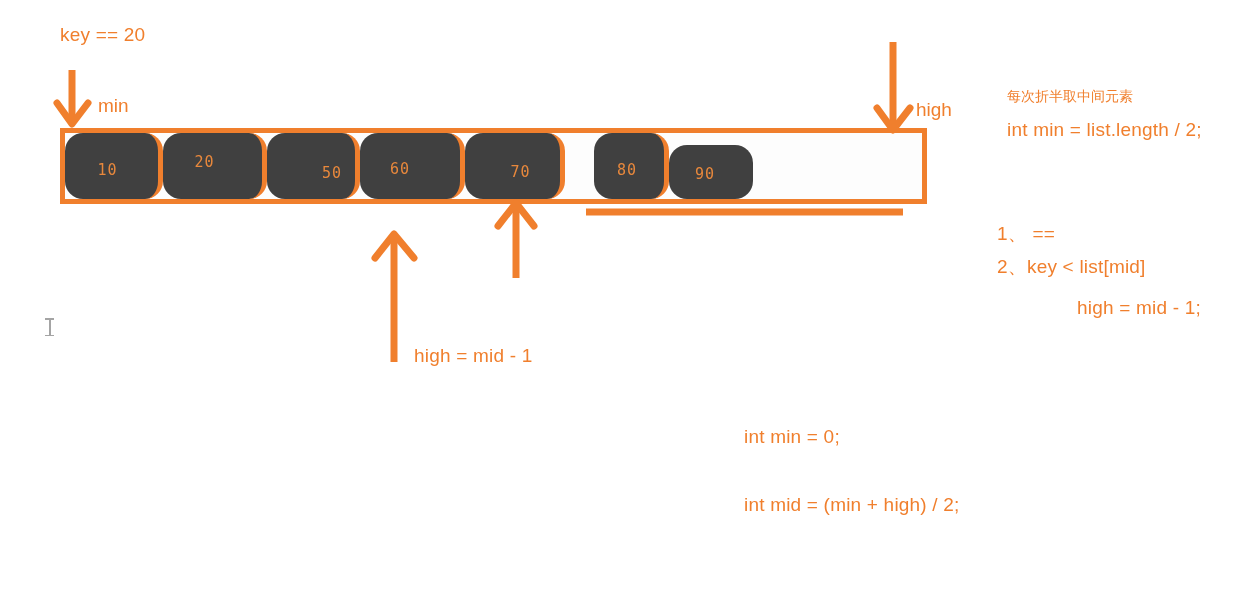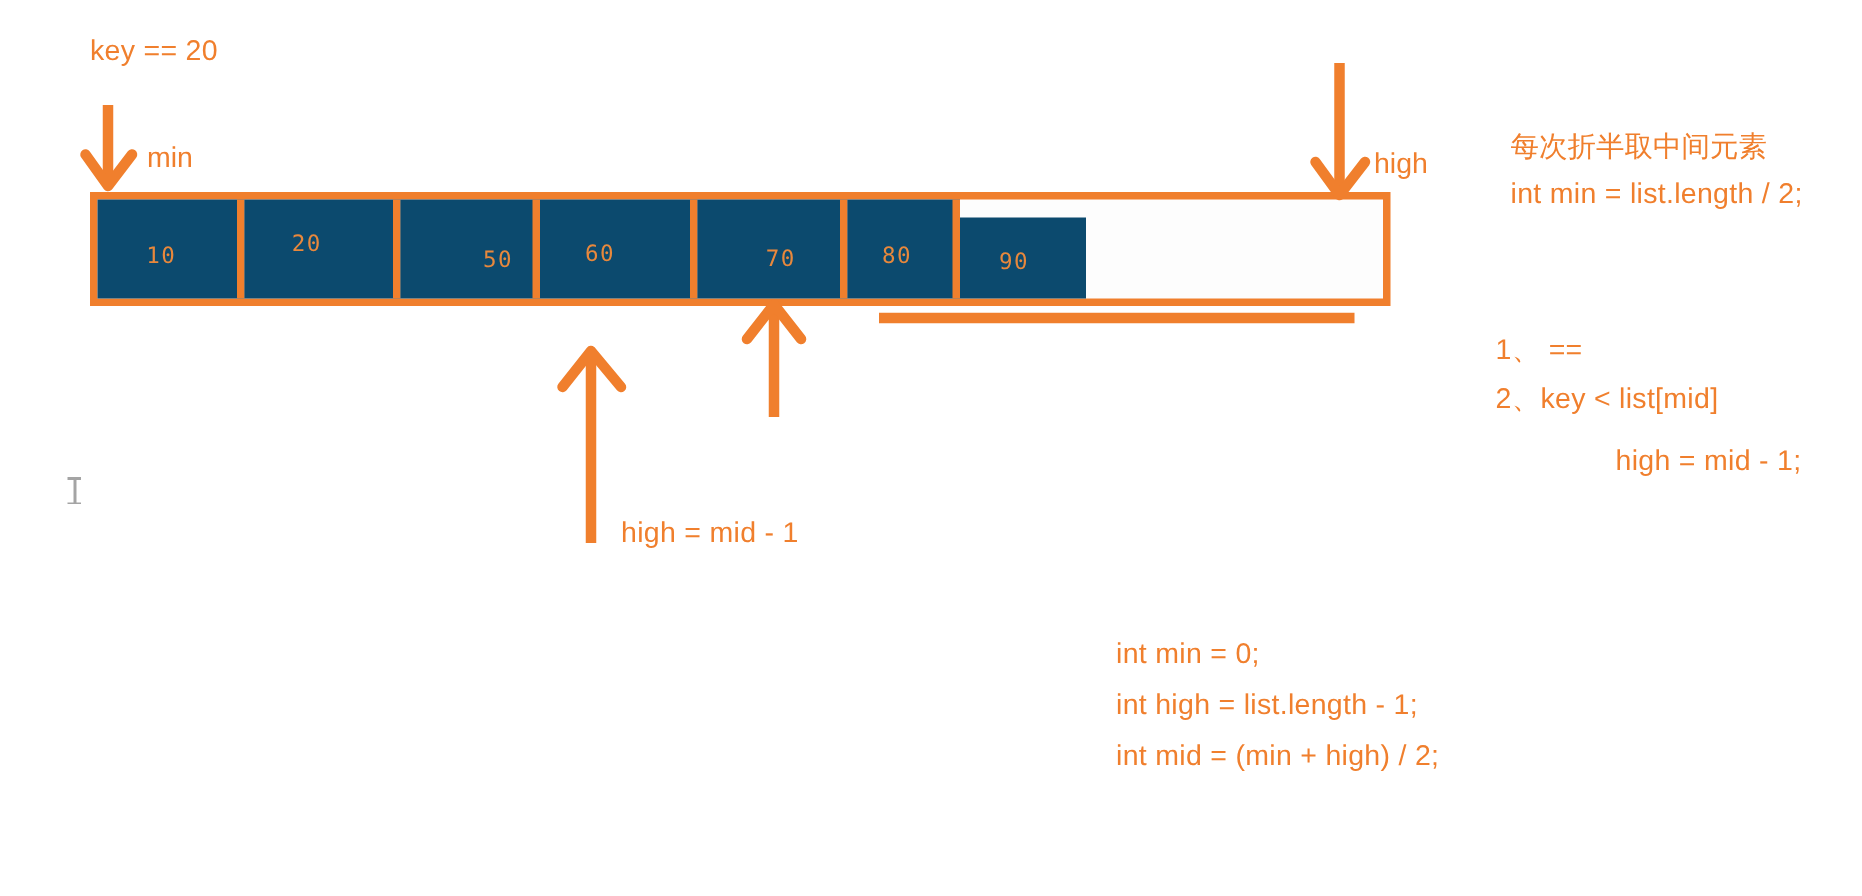--- a/index.html
+++ b/index.html
@@ -29,42 +29,43 @@
     line-height: 1;
   }
   .txt-note {
     font-size: 19px;
     letter-spacing: 0.2px;
   }
   .txt-label {
     font-size: 19px;
   }
   .txt-cn {
-    font-size: 19px;
+    font-size: 14px;
   }
   
   #array-table {
     position: absolute;
     left: 60px;
     top: 128px;
     width: 867px;
     height: 76px;
     box-sizing: border-box;
     border: 5px solid #F07F2D;
     background: #fdfdfd;
     display: flex;
   }
   .cell {
     position: relative;
     box-sizing: border-box;
     border-right: 5px solid #F07F2D;
     display: flex;
     align-items: center;
     justify-content: center;
-    background: #0c4a6e;
+    background: #404040;
+    border-radius: 18px;
   }
   .cell:last-child { border-right: none; }
   .cell-val {
     font-family: "DejaVu Sans Mono", "Liberation Mono", monospace;
     font-size: 15px;
     color: #E8883C;
     letter-spacing: 1px;
     position: relative;
   }
   
@@ -124,21 +125,21 @@
     </div>
     <div class="cell c4" style="width:93px;padding-left:46px;">
       <span class="cell-val">50</span>
     </div>
     <div class="cell c5" style="width:105px;">
       <span class="cell-val">60</span>
     </div>
     <div class="cell c6" style="width:100px;">
       <span class="cell-val">70</span>
     </div>
-    <div class="cell c7" style="width:75px;">
+    <div class="cell c7" style="width:75px;margin-left:29px;">
       <span class="cell-val">80</span>
     </div>
     <div class="cell c8" style="width:84px;margin-top:12px;">
       <span class="cell-val">90</span>
     </div>
   </div>
 
   <svg id="arrow-layer" viewBox="0 0 1241 597">
 
     <g>
@@ -173,21 +174,20 @@
   <div class="txt txt-note" style="left:1007px; top:120px;">int min = list.length / 2;</div>
 
   <div class="txt txt-note" style="left:997px; top:224px;">1、 ==</div>
 
   <div class="txt txt-note" style="left:997px; top:257px;">2、key &lt; list[mid]</div>
 
   <div class="txt txt-note" style="left:1077px; top:298px;">high = mid - 1;</div>
 
   <div class="txt txt-note" style="left:744px; top:427px;">int min = 0;</div>
 
-  <div class="txt txt-note" style="left:744px; top:461px;">int high = list.length - 1;</div>
 
   <div class="txt txt-note" style="left:744px; top:495px;">int mid = (min + high) / 2;</div>
 
   <div id="text-caret">
     <i class="top"></i>
       <i class="stem"></i>
       <i class="bot"></i>
   </div>
 
 </div>

